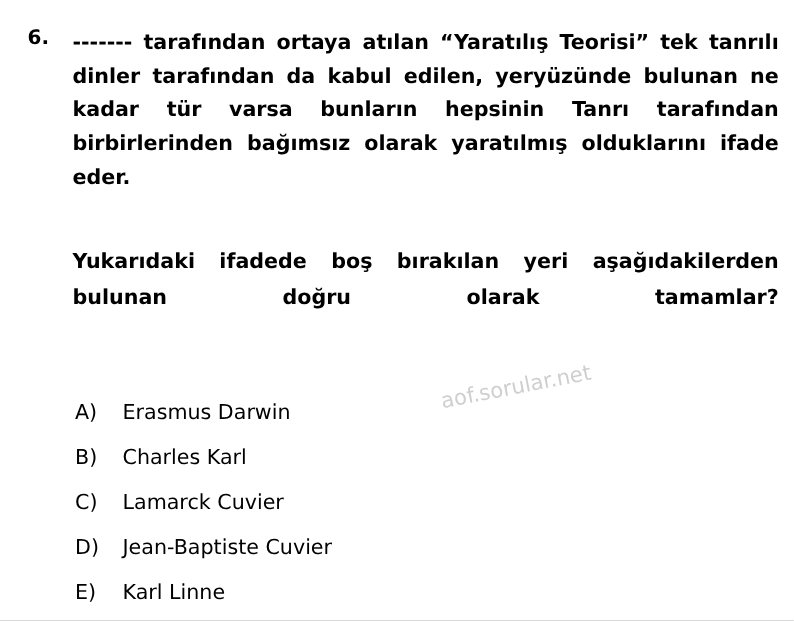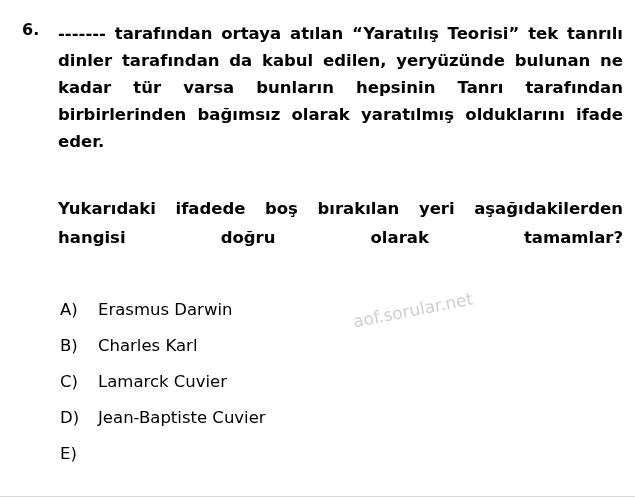--- a/index.html
+++ b/index.html
@@ -99,20 +99,21 @@
     height: 36px;
     font-size: 16.5px;
   }
   .option-letter {
     width: 38px;
     flex: 0 0 38px;
     font-size: 16.5px;
   }
   .option-text {
     flex: 1 1 auto;
+    margin-top: 20px;
   }
 
   .bottom-rule {
     position: absolute;
     left: 0;
     right: 0;
     bottom: 0;
     height: 1px;
     background: #d8d8d8;
   }
@@ -123,21 +124,21 @@
 <div class="page">
 
   <div class="side-watermark">aof.sorular.net</div>
 
   <div class="center-watermark">aof.sorular.net</div>
 
   <div class="q-number">6.</div>
 
   <div class="q-body">------- tarafından ortaya atılan “Yaratılış Teorisi” tek tanrılı dinler tarafından da kabul edilen, yeryüzünde bulunan ne kadar tür varsa bunların hepsinin Tanrı tarafından birbirlerinden bağımsız olarak yaratılmış olduklarını ifade eder.</div>
 
-  <div class="q-prompt">Yukarıdaki ifadede boş bırakılan yeri aşağıdakilerden hangisi doğru olarak tamamlar?</div>
+  <div class="q-prompt">Yukarıdaki ifadede boş bırakılan yeri aşağıdakilerden bulunan doğru olarak tamamlar?</div>
 
   <div class="options">
 
     <div class="option">
       <span class="option-letter">A)</span>
       <span class="option-text">Erasmus Darwin</span>
     </div>
 
     <div class="option">
       <span class="option-letter">B)</span>
@@ -149,19 +150,20 @@
       <span class="option-text">Lamarck Cuvier</span>
     </div>
 
     <div class="option">
       <span class="option-letter">D)</span>
       <span class="option-text">Jean-Baptiste Cuvier</span>
     </div>
 
     <div class="option">
       <span class="option-letter">E)</span>
+      <span class="option-text">Karl Linne</span>
     </div>
 
   </div>
 
   <div class="bottom-rule"></div>
 
 </div>
 
 </body></html>

